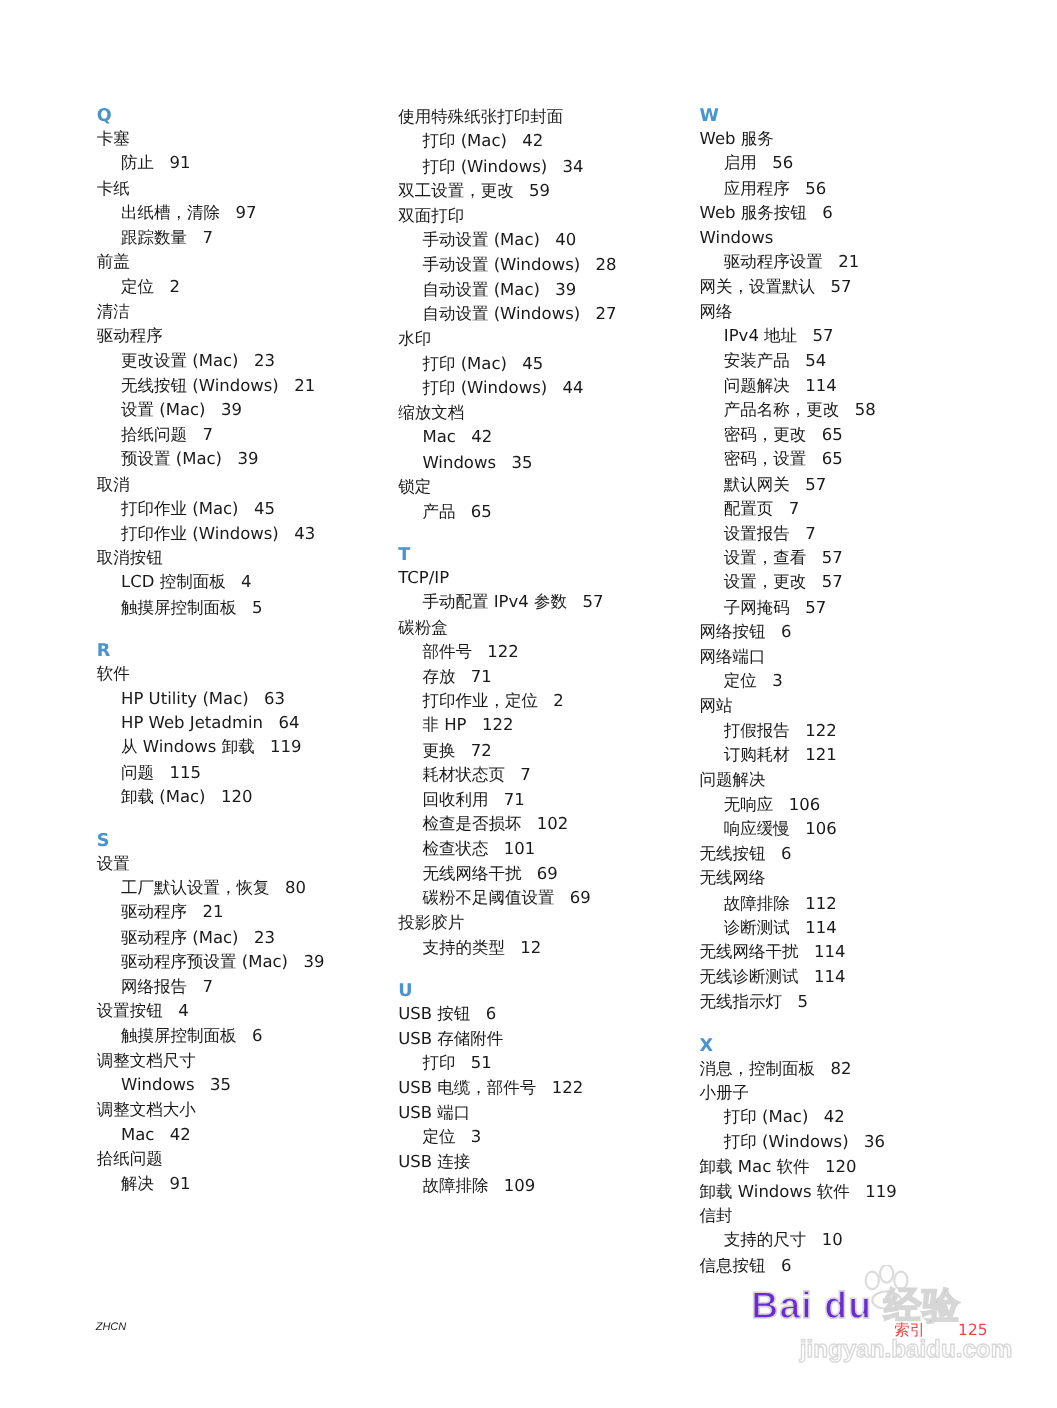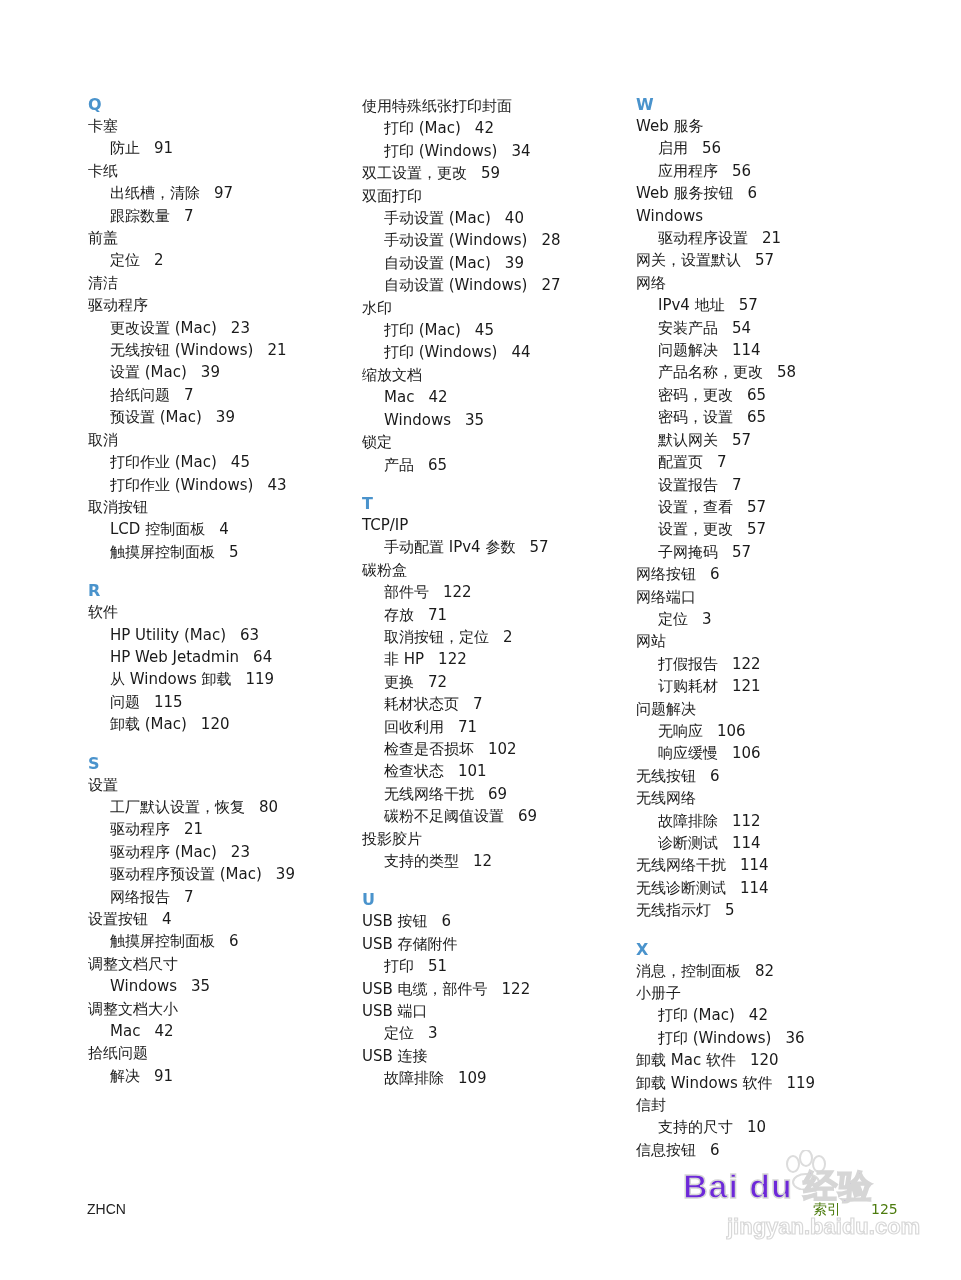--- a/index.html
+++ b/index.html
@@ -14,25 +14,26 @@
     .col.c3 { left: 636px; }
     .letter {
       color: #4a93cc; font-weight: bold; font-size: 16px; line-height: 20px;
       height: 20px; margin-top: 0;
     }
     .section { margin-bottom: 18px; }
     .entry { font-size: 15px; line-height: 22.4px; white-space: nowrap; }
     .entry.sub { padding-left: 22px; }
     .entry .page { margin-left: 14px; }
     .footer-left {
-      position: absolute; left: 87px; top: 1201px; font-size: 14px; color: #222;
+      position: absolute; left: 87px; top: 1201px; font-size: 10px; color: #222;
       font-family: "Liberation Sans", sans-serif;
+      font-style: italic;
     }
     .footer-right {
-      position: absolute; left: 813px; top: 1201px; font-size: 14px; color: #4d7c0f;
+      position: absolute; left: 813px; top: 1201px; font-size: 14px; color: #ef4444;
     }
     .footer-right .pg { margin-left: 30px; }
     .watermark {
       position: absolute; left: 683px; top: 1150px; width: 240px; height: 100px;
       color: #e4e4e4; pointer-events: none;
     }
     .wm-brand {
       position: absolute; left: 0; top: 14px; font-size: 34px; font-weight: bold;
       color: #6d28d9; -webkit-text-stroke: 1.5px #d6d6d6; letter-spacing: 1px;
       font-family: "Liberation Sans", sans-serif;
@@ -121,21 +122,21 @@
       <div class="entry"><span>锁定</span></div>
       <div class="entry sub"><span>产品</span><span class="page">65</span></div>
     </div>
     <div class="section">
       <div class="letter">T</div>
       <div class="entry"><span>TCP/IP</span></div>
       <div class="entry sub"><span>手动配置 IPv4 参数</span><span class="page">57</span></div>
       <div class="entry"><span>碳粉盒</span></div>
       <div class="entry sub"><span>部件号</span><span class="page">122</span></div>
       <div class="entry sub"><span>存放</span><span class="page">71</span></div>
-      <div class="entry sub"><span>取消按钮，定位</span><span class="page">2</span></div>
+      <div class="entry sub"><span>打印作业，定位</span><span class="page">2</span></div>
       <div class="entry sub"><span>非 HP</span><span class="page">122</span></div>
       <div class="entry sub"><span>更换</span><span class="page">72</span></div>
       <div class="entry sub"><span>耗材状态页</span><span class="page">7</span></div>
       <div class="entry sub"><span>回收利用</span><span class="page">71</span></div>
       <div class="entry sub"><span>检查是否损坏</span><span class="page">102</span></div>
       <div class="entry sub"><span>检查状态</span><span class="page">101</span></div>
       <div class="entry sub"><span>无线网络干扰</span><span class="page">69</span></div>
       <div class="entry sub"><span>碳粉不足阈值设置</span><span class="page">69</span></div>
       <div class="entry"><span>投影胶片</span></div>
       <div class="entry sub"><span>支持的类型</span><span class="page">12</span></div>

